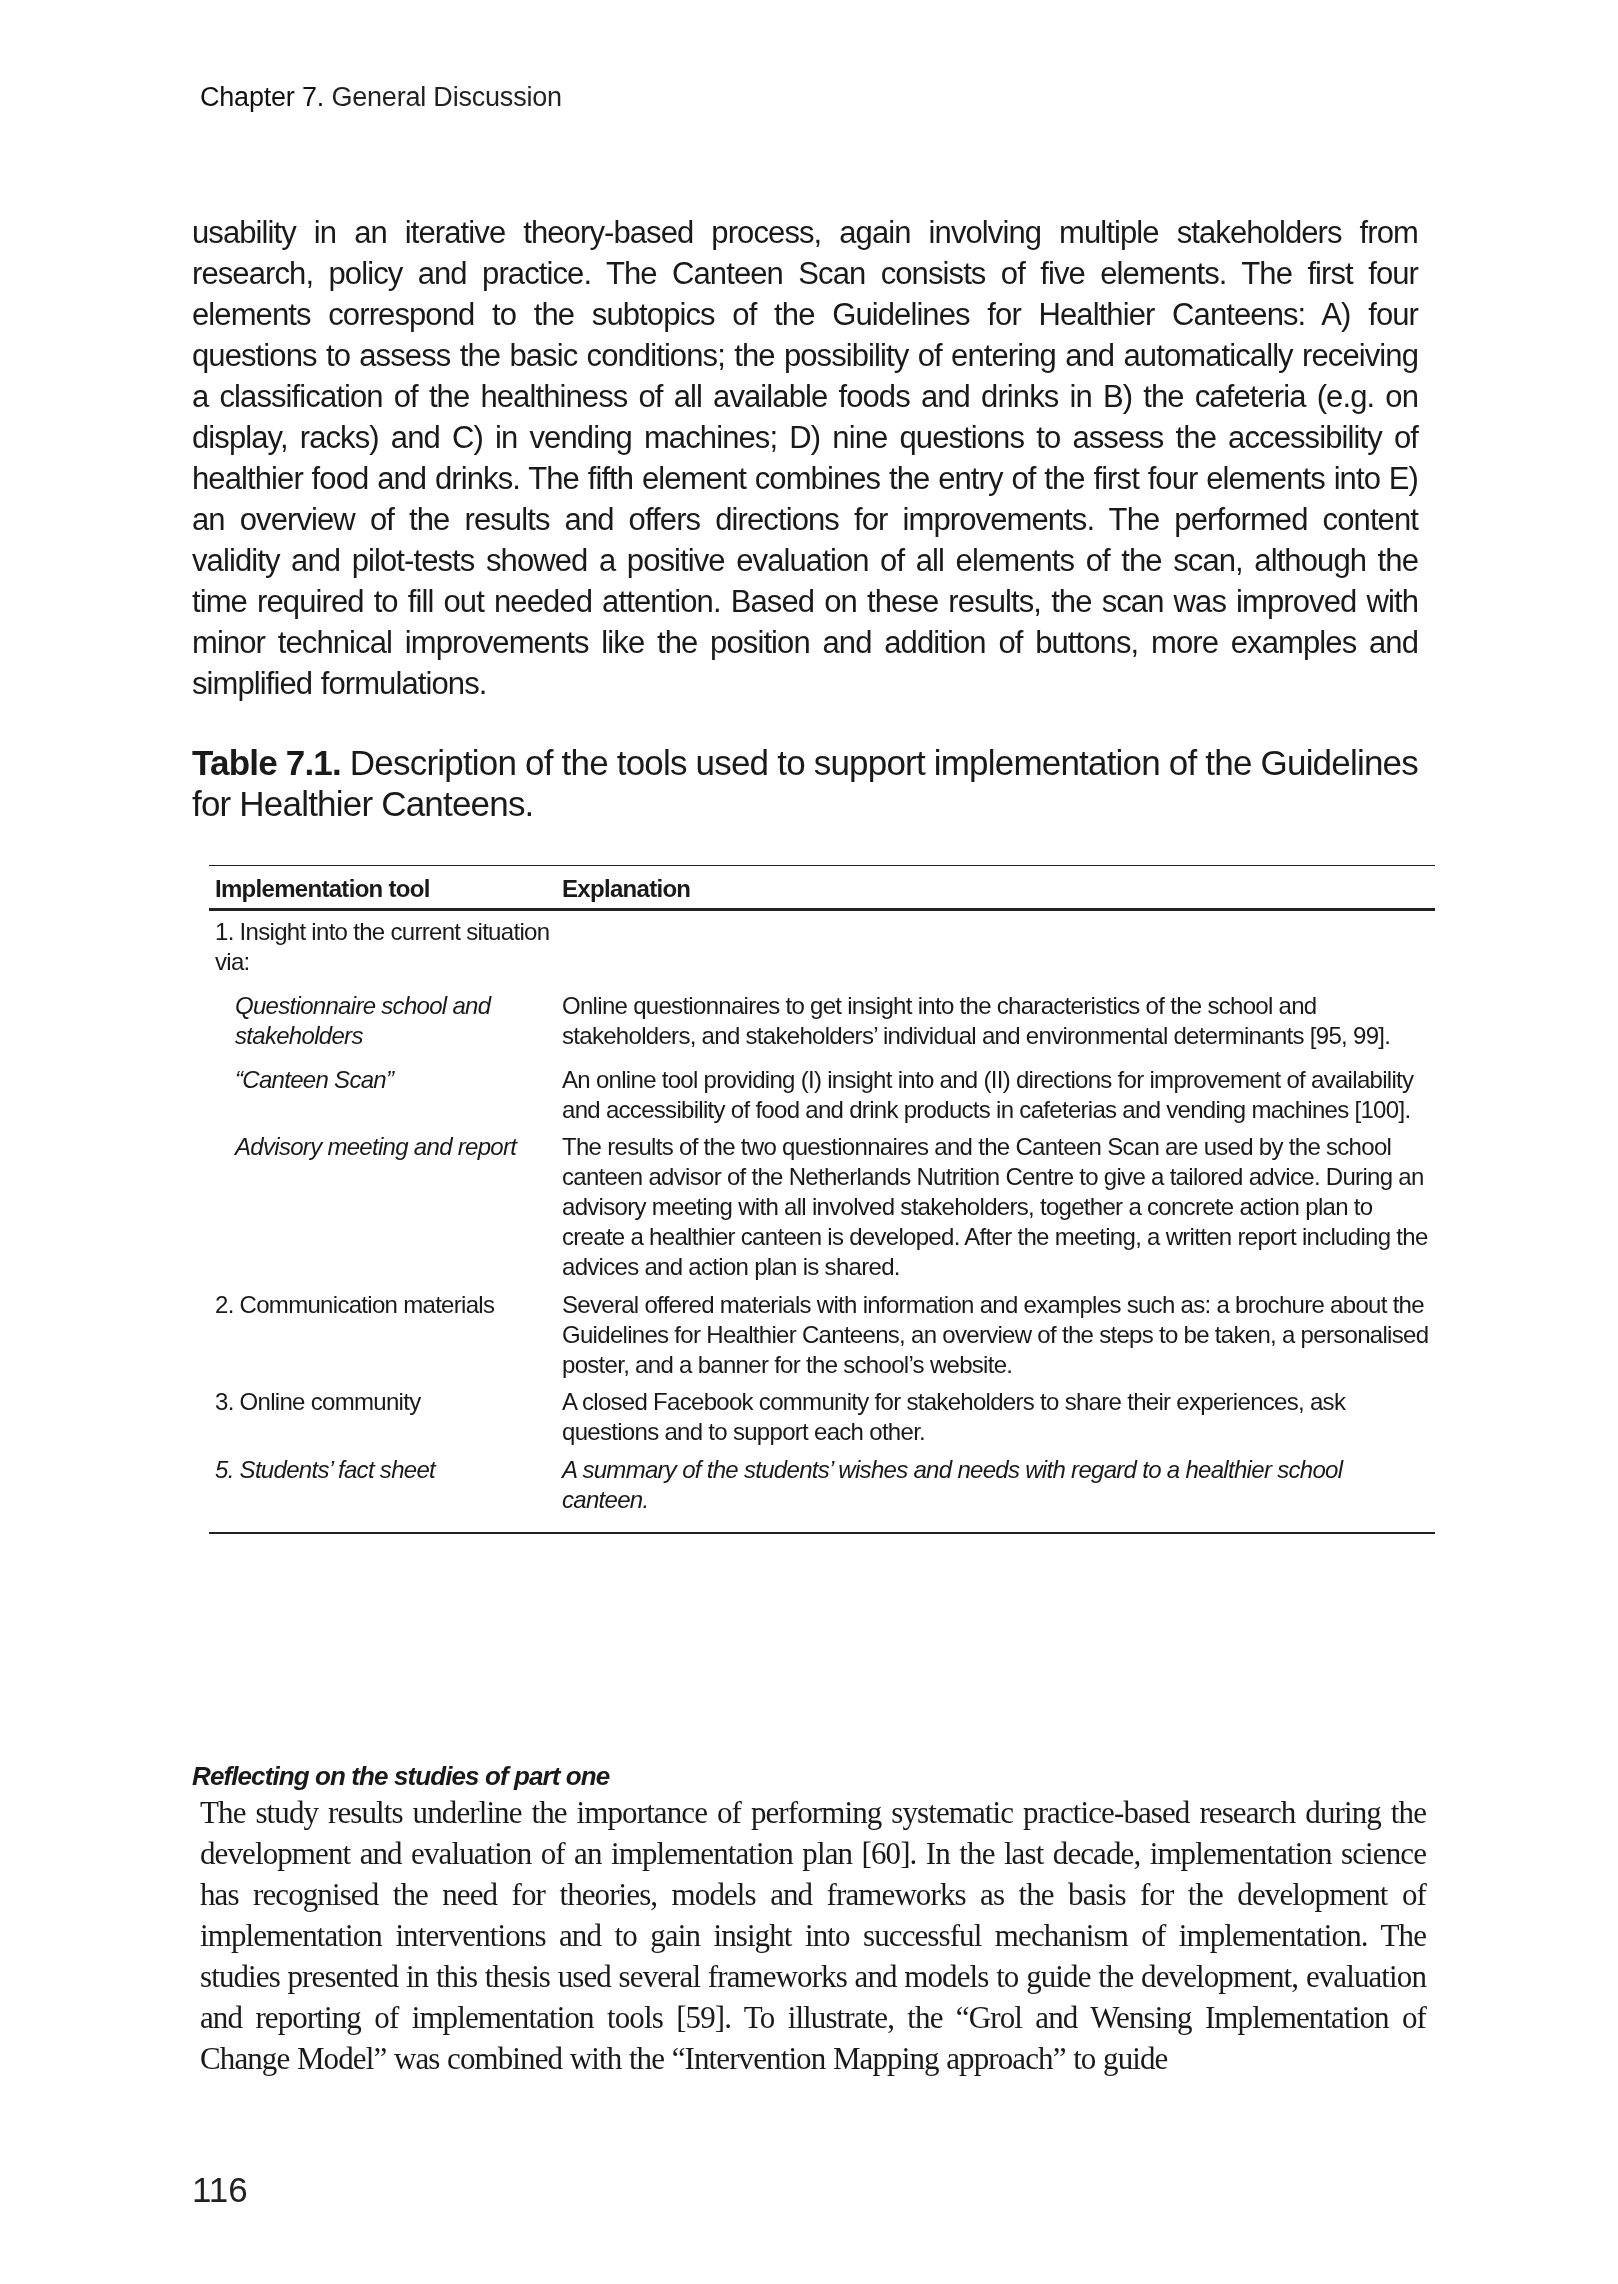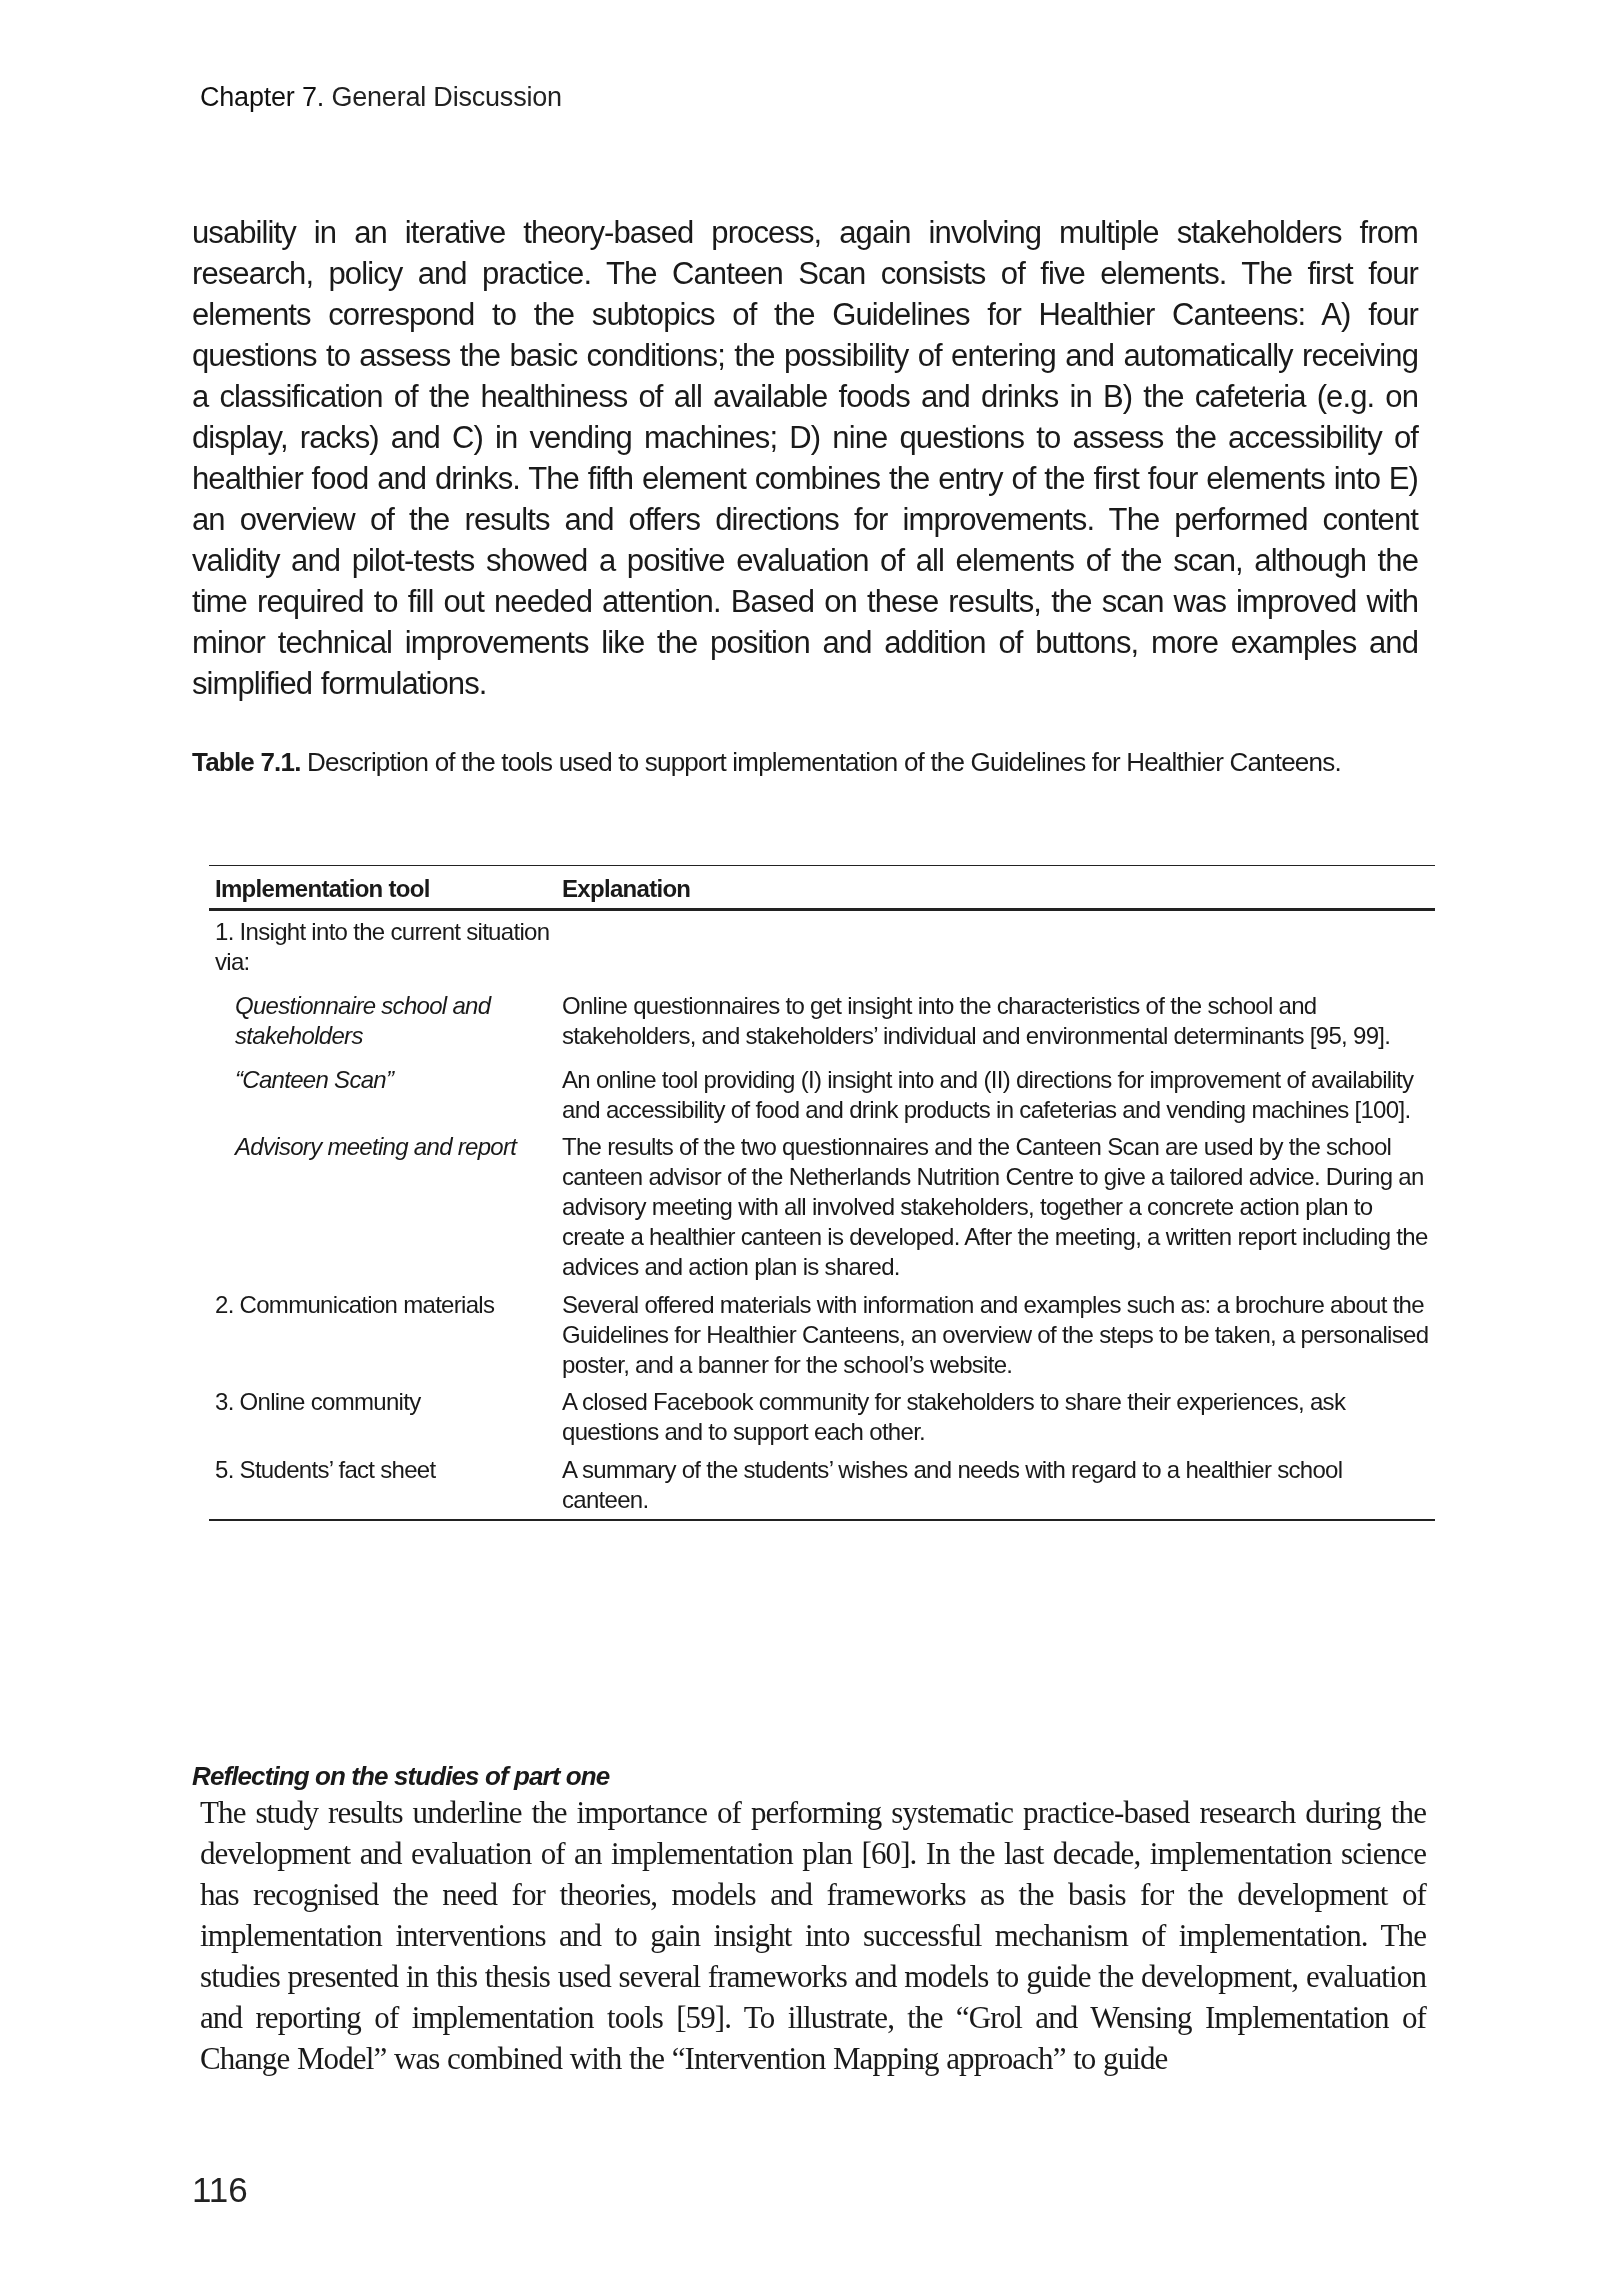--- a/index.html
+++ b/index.html
@@ -42,21 +42,21 @@
       position: absolute;
       top: 212px;
       left: 0;
       width: 1226px;
     }
     .caption {
       position: absolute;
       top: 742px;
       left: 0;
       width: 1226px;
-      font-size: 26px;
+      font-size: 35px;
       line-height: 41px;
       letter-spacing: -0.8px;
       margin: 0;
     }
     .caption b { font-weight: bold; }
     .tbl {
       position: absolute;
       top: 865px;
       left: 0;
       width: 1226px;
@@ -79,21 +79,21 @@
       vertical-align: top;
       padding: 0 6px;
     }
     .tbl td.col-tool { width: 315px; }
     .tbl .sub-tool {
       font-style: italic;
       padding-left: 26px;
     }
     .tbl .top-tool { padding-left: 6px; }
     .tbl tr.first td { padding-top: 6px; }
-    .tbl tr.last td { border-bottom: 2.3px solid #222; padding-bottom: 4px; }
+    .tbl tr.last td { border-bottom: 2.3px solid #222; padding-bottom: 17px; font-style: italic; }
     .section-heading {
       position: absolute;
       top: 1756px;
       left: 0;
       font-style: italic;
       font-size: 26px;
       line-height: 41px;
       letter-spacing: -0.9px;
       margin: 0;
     }

